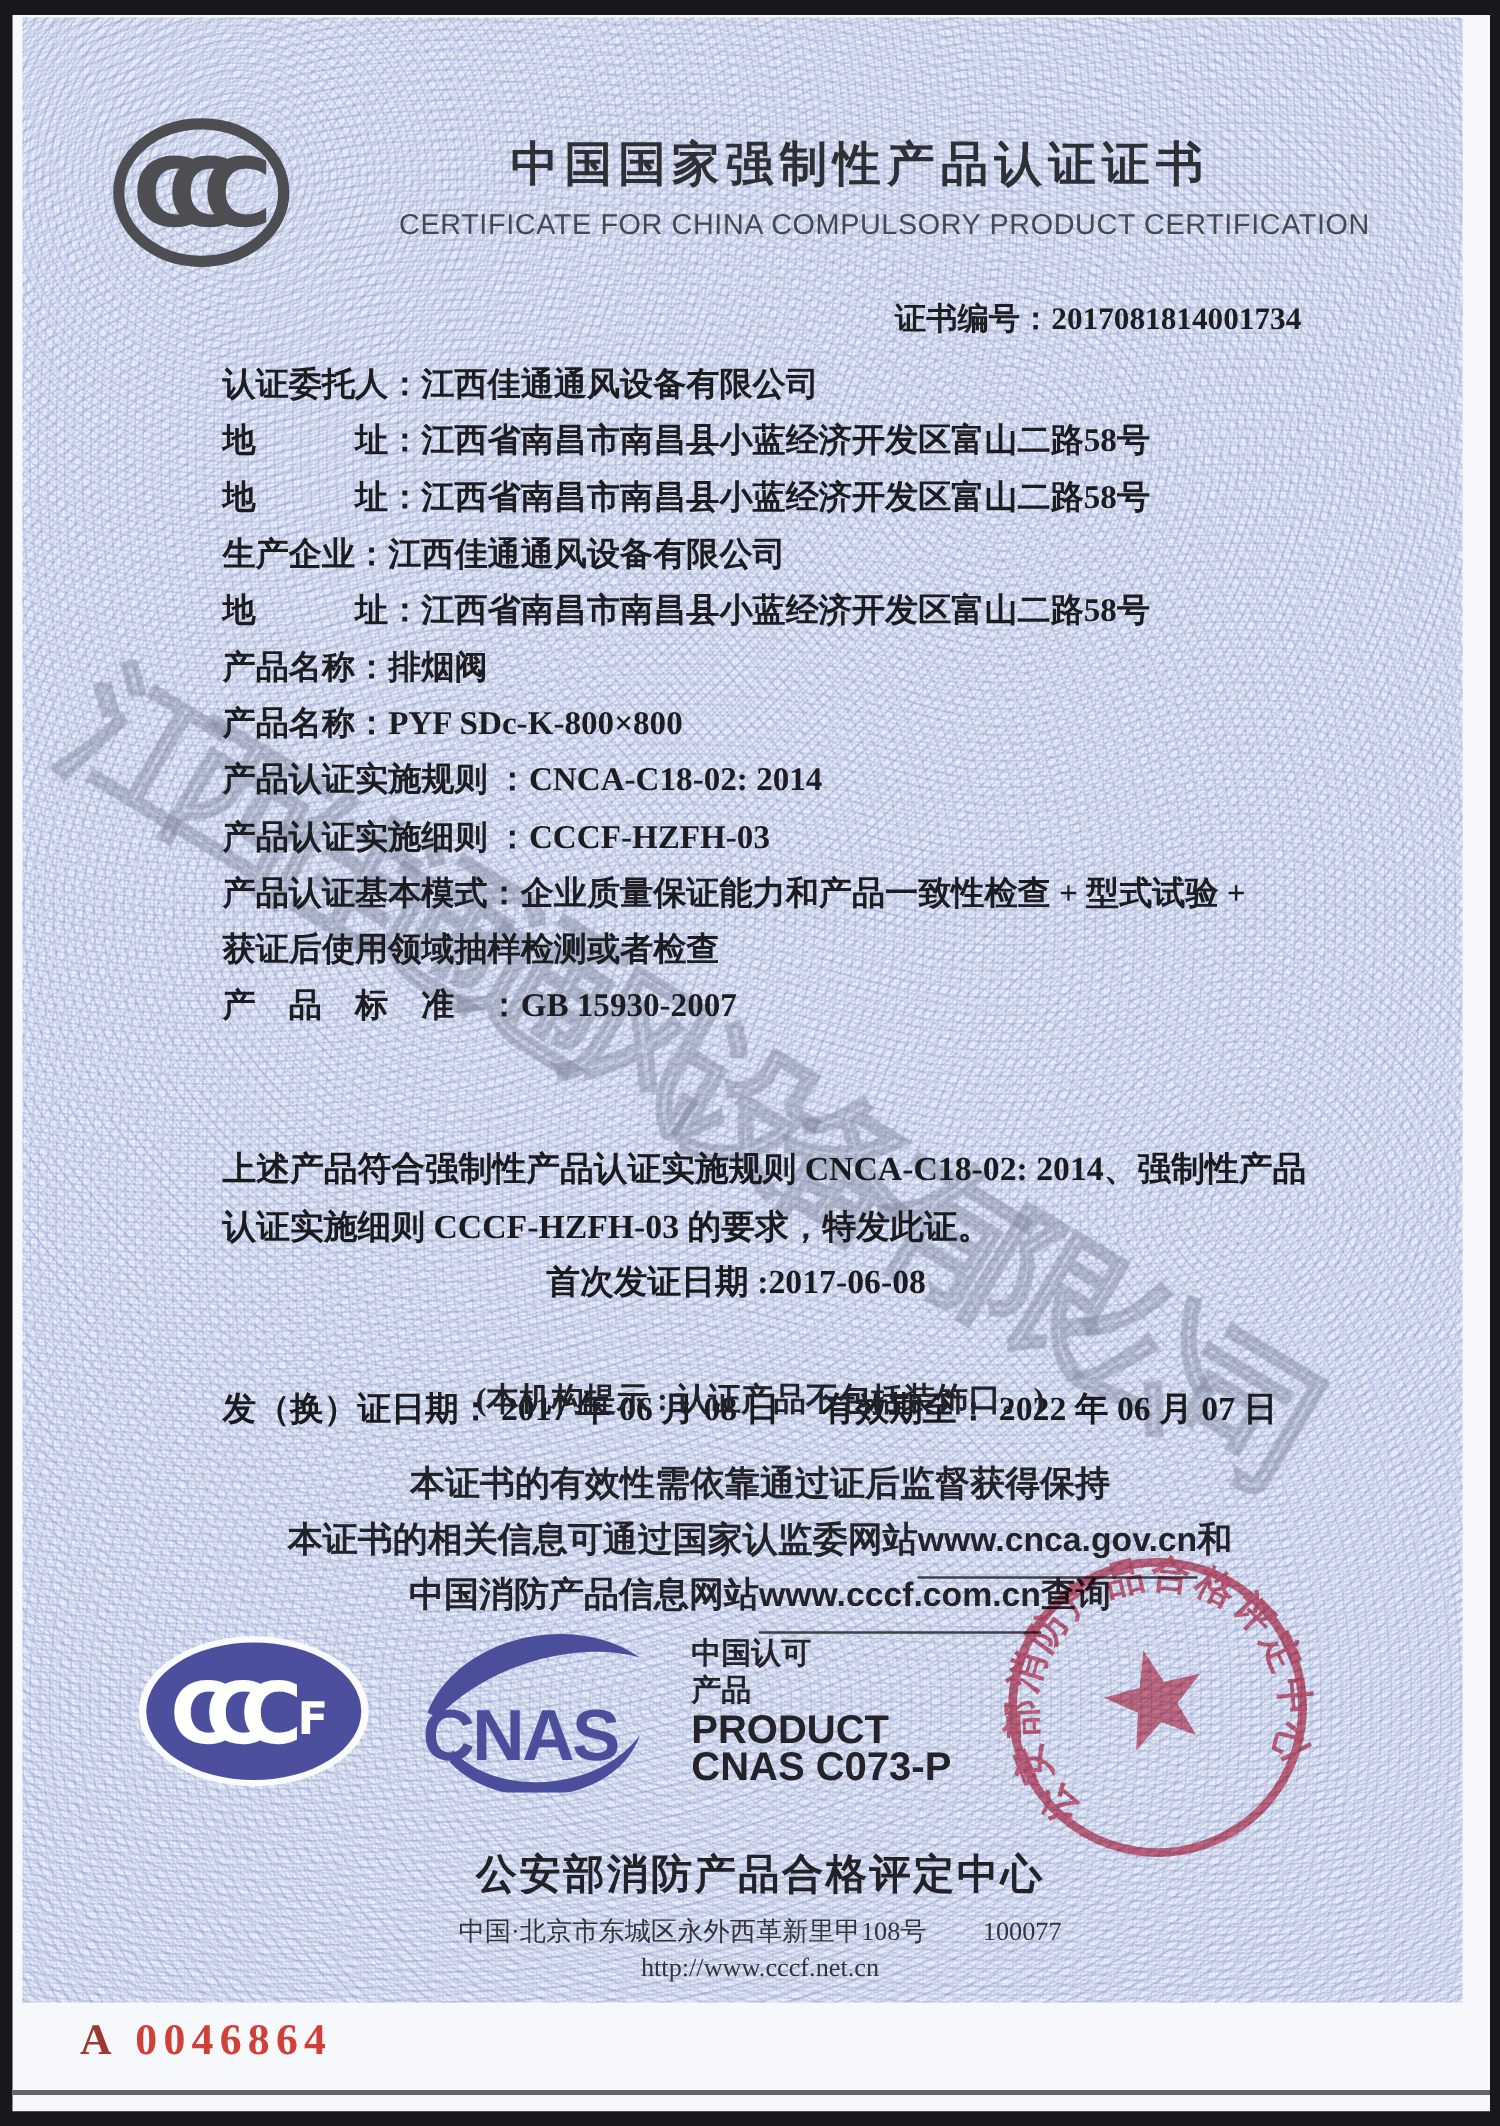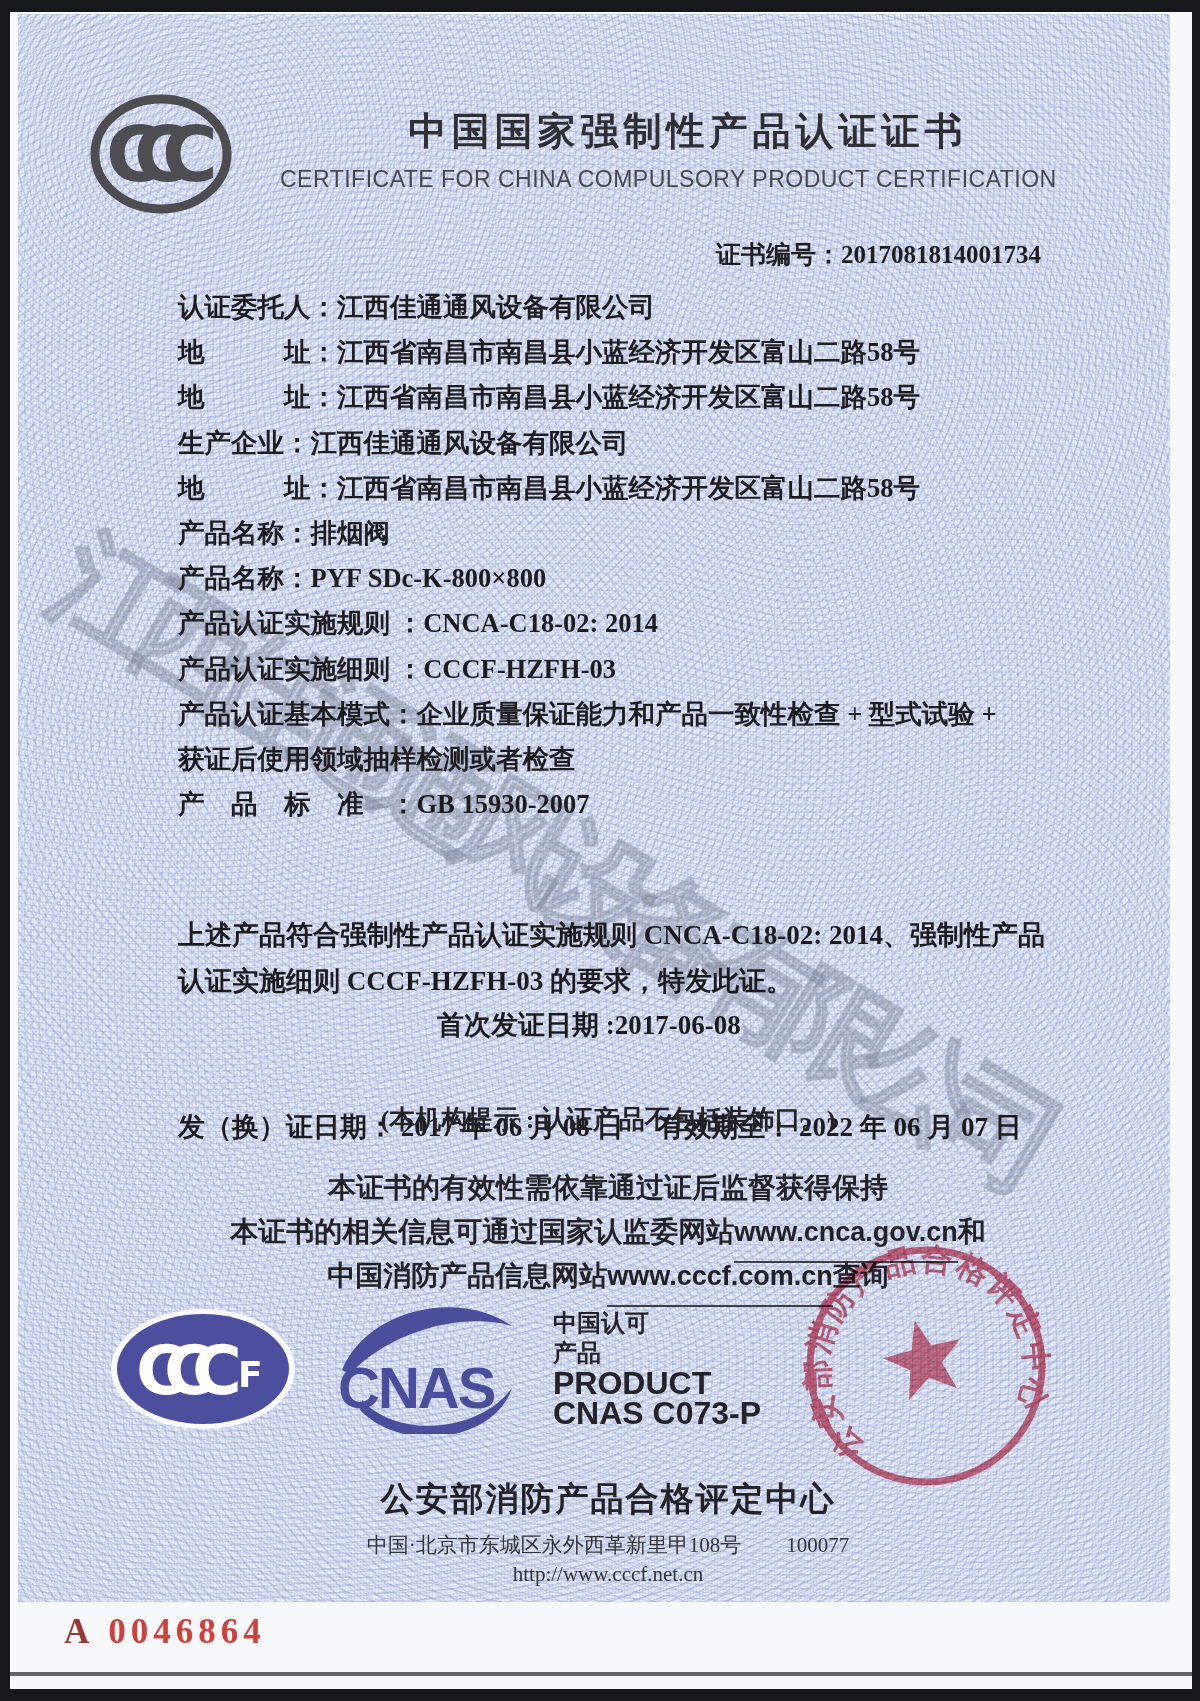--- a/index.html
+++ b/index.html
@@ -31,21 +31,21 @@
     transform:rotate(31deg);transform-origin:0 0;
   }
 
   .z2{z-index:2;}
   .abs{position:absolute;}
 
   .ccc-logo{left:86px;top:92px;width:150px;height:125px;}
 
   .title{left:280px;top:106px;width:816px;text-align:center;
     font-size:38px;font-weight:700;letter-spacing:5px;color:#2f2f36;white-space:nowrap;}
-  .subtitle{left:280px;top:166px;width:816px;text-align:left;
+  .subtitle{left:280px;top:166px;width:816px;text-align:right;
     font-family:"Liberation Sans","DejaVu Sans",sans-serif;
     font-size:23px;font-weight:500;color:#474750;letter-spacing:.5px;white-space:nowrap;}
   .cert-no{left:716px;top:238px;font-size:25px;font-weight:600;color:#1d1d22;white-space:nowrap;text-align:right;}
 
   .fields{left:178px;top:285px;width:940px;font-size:26.5px;font-weight:600;color:#1c1c21;}
   .fields .row{height:45.2px;line-height:45.2px;white-space:nowrap;}
   .fields .row.indent{padding-left:32px;}
 
   .para{left:178px;top:913px;width:900px;font-size:27px;font-weight:700;line-height:45.5px;color:#1a1a1f;}
   .first-issue{left:437px;top:1002px;height:46px;line-height:46px;font-size:27px;font-weight:700;color:#1a1a1f;white-space:nowrap;text-align:center;}

